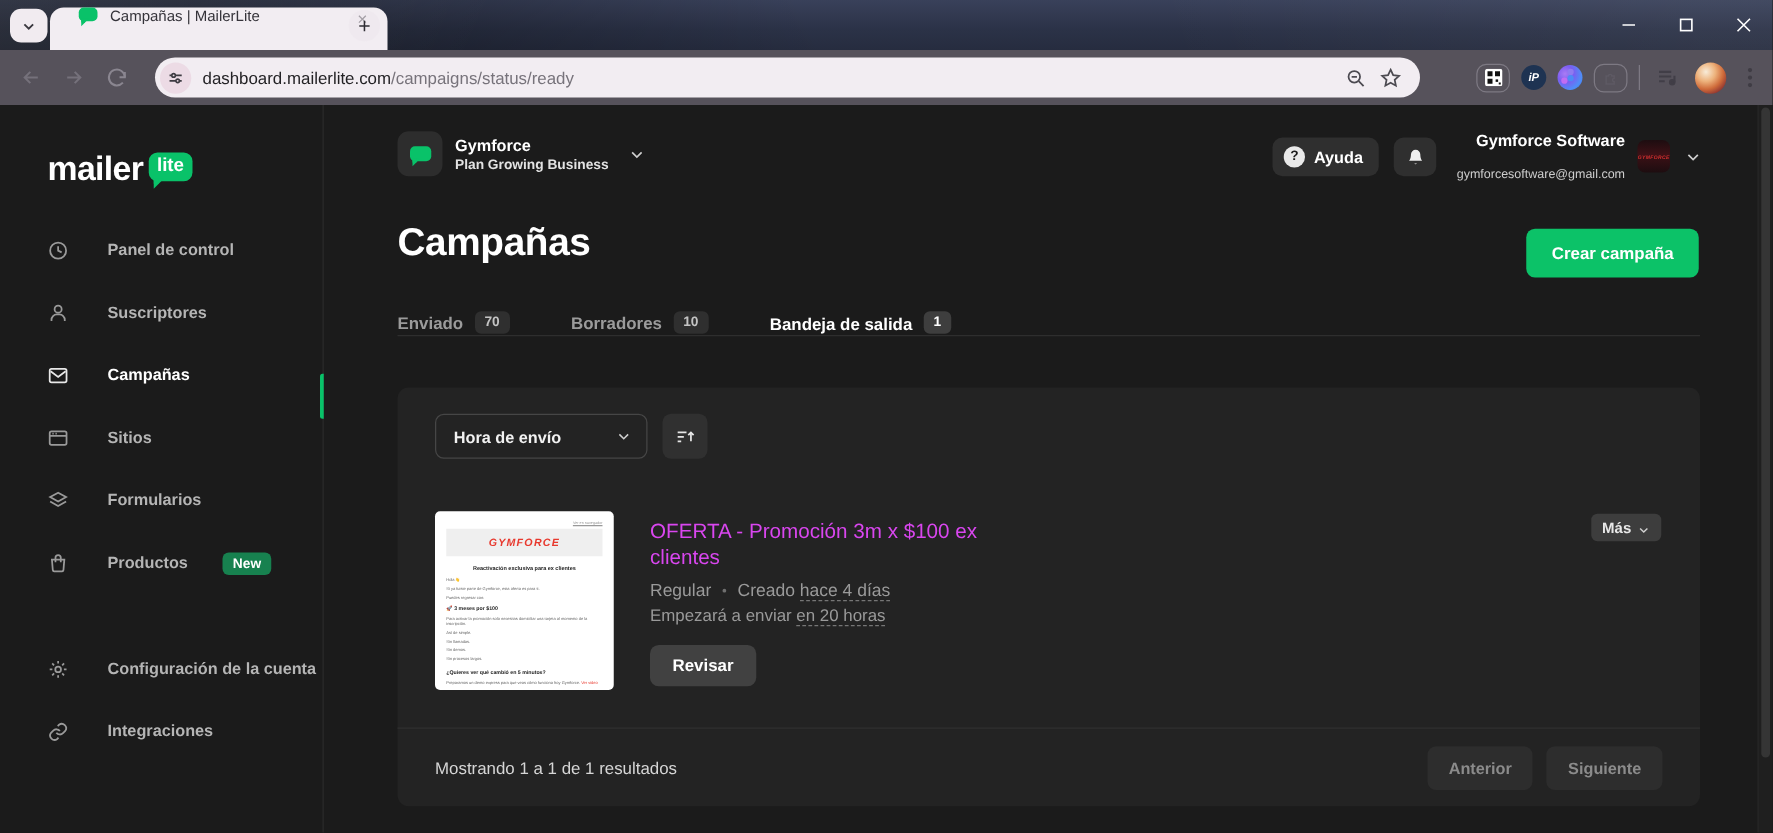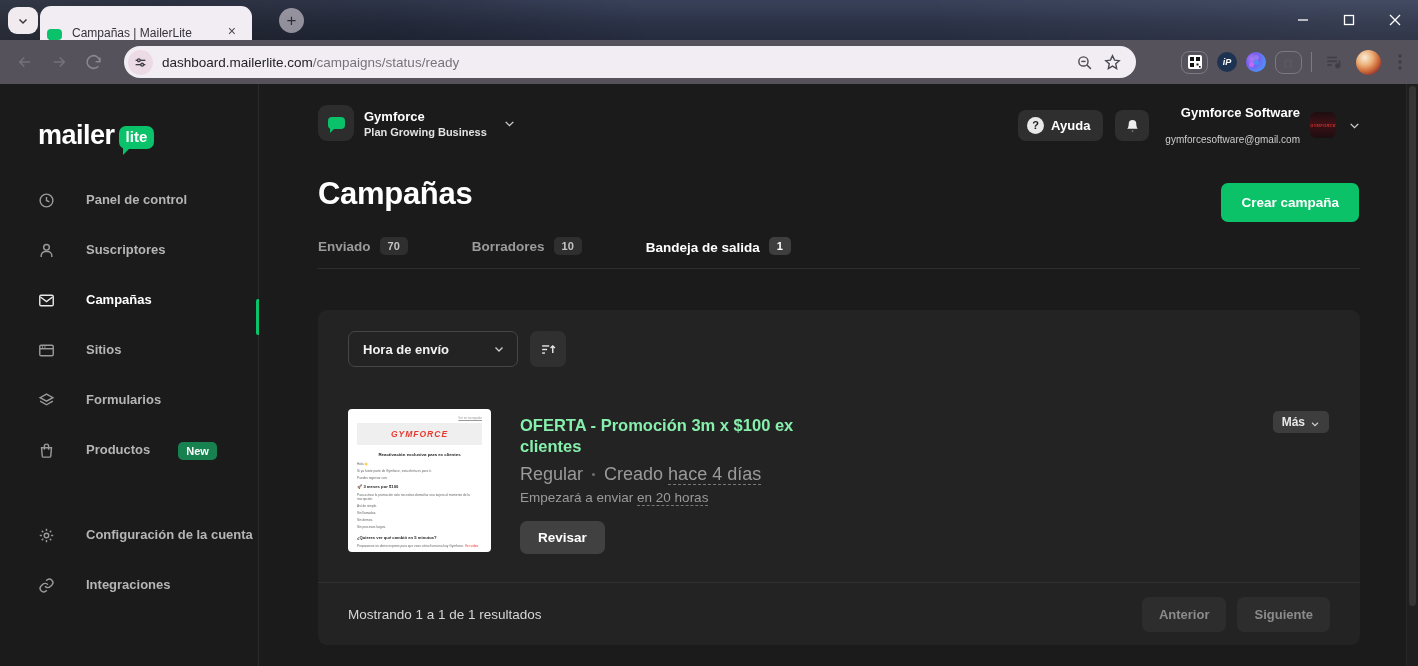--- a/index.html
+++ b/index.html
@@ -9,22 +9,22 @@
   
   .titlebar { position:absolute; left:0; top:0; width:1418px; height:40px;
     background:
       linear-gradient(115deg, rgba(255,255,255,.07) 0%, transparent 28%),
       linear-gradient(250deg, rgba(255,255,255,.05) 5%, transparent 35%),
       linear-gradient(60deg, rgba(0,0,0,.38) 12%, transparent 46%),
       linear-gradient(180deg,#39415a 0%, #2b3247 60%, #262c3f 100%);
   }
   .tab-search { position:absolute; left:8px; top:7px; width:30px; height:27px; border-radius:9px;
     background:#f1ebf0; display:flex; align-items:center; justify-content:center; }
-  .chrome-tab { position:absolute; left:40px; top:6px; width:212px; height:34px;
-    background:#f2edf2; border-radius:11px 11px 0 0; display:flex; align-items:flex-end; padding:0 12px 0 7px; }
+  .chrome-tab { position:absolute; left:40px; top:6px; width:270px; height:34px;
+    background:#f2edf2; border-radius:11px 11px 0 0; display:flex; align-items:flex-start; padding:0 12px 0 23px; }
   .tab-title { font-size:12px; color:#35333a; flex:1; white-space:nowrap; overflow:hidden; margin-left:10px; }
   .tab-close { font-size:14px; color:#4c4a51; line-height:1; padding:2px 4px; border-radius:4px; }
   .bubble { background:#09c269; border-radius:4px; position:relative; display:inline-block; }
   .bubble::after { content:""; position:absolute; left:2px; bottom:-4px; border:3px solid transparent;
     border-top-color:#09c269; border-left-color:#09c269; }
   .newtab-btn { position:absolute; left:279px; top:8px; width:25px; height:25px; border-radius:50%;
     background:rgba(236,230,236,.55); color:#2e2c33; font-size:17px; display:flex; align-items:center; justify-content:center; }
   .win-controls { position:absolute; right:0; top:0; height:40px; display:flex; }
   .win-btn { width:46px; height:40px; display:flex; align-items:center; justify-content:center; color:#fff; font-size:13px; }
 
@@ -41,21 +41,21 @@
   .ext-area { position:absolute; right:8px; top:40px; height:44px; display:flex; align-items:center; gap:9px; }
   .ext-frame { width:27px; height:23px; border:1.5px solid #7d7983; border-radius:8px; display:flex; align-items:center; justify-content:center; }
   .circle-ext { width:20px; height:20px; border-radius:50%; display:flex; align-items:center; justify-content:center;font-style:italic; }
   .toolbar-divider { width:1px; height:20px; background:#7d7983; }
   .profile-avatar { width:25px; height:25px; border-radius:50%;
     background:radial-gradient(circle at 35% 30%, #f8ecd9 0%, #edb27c 32%, #cf6b3a 58%, #8e3430 80%, #5c2433 100%); }
 
   
   .app { position:absolute; left:0; top:84px; width:1418px; height:582px; background:#1b1b1b; }
   .sidebar { position:absolute; left:0; top:0; width:259px; height:582px; background:#1b1b1b; border-right:1px solid #2b2b2b; }
-  .logo { position:absolute; left:38px; top:36px; display:flex; align-items:flex-end; }
+  .logo { position:absolute; left:38px; top:36px; display:flex; align-items:center; }
   .logo-text { color:#fff; font-size:27px; font-weight:700; letter-spacing:-.5px; }
   .logo-badge { background:#09c269; color:#fff; font-size:15px; font-weight:700; padding:2px 7px 4px;
     border-radius:7px; margin-left:4px; position:relative; top:-2px; }
   .logo-badge::after { content:""; position:absolute; left:4px; bottom:-6px; border:4px solid transparent;
     border-top-color:#09c269; border-left-color:#09c269; }
   .nav { position:absolute; left:0; top:108px; width:259px; }
   .nav-item { position:relative; height:50px; display:flex; align-items:flex-start; padding-left:38px; color:#b5b5b5;
     font-size:13px; font-weight:600; cursor:pointer;gap:18px; }
   .nav-item .ni-label { margin-left:13px; }
   .nav-item.active { color:#fff; font-weight:700; }
@@ -85,21 +85,21 @@
   .acct-email { color:#cdcdcd; font-size:10px; margin-top:14px; }
   .acct-avatar { width:26px; height:26px; border-radius:6px; margin-left:10px; overflow:hidden;
     background:linear-gradient(180deg,#1d0d10 0%, #3d1116 45%, #1d0d10 100%); display:flex; align-items:center; justify-content:center; }
   .acct-avatar span { color:#d22f2f; font-size:4px; font-weight:700; letter-spacing:.3px; font-style:italic; }
   .acct-chevron { margin-left:12px; color:#cfcfcf; }
 
   
   .page-title { position:absolute; left:59px; top:92px; color:#fff; font-size:31px; font-weight:700; letter-spacing:-.3px; }
   .create-btn { position:absolute; right:59px; top:99px; height:39px; background:#0cc268; border:none; border-radius:7px;
     color:#fff; font-size:13.5px; font-weight:700; padding:0 20px; cursor:pointer; }
-  .tabs { position:absolute; left:59px; top:153px; display:flex; gap:64px; }
+  .tabs { position:absolute; left:59px; top:165px; display:flex; gap:49px; }
   .tab { display:flex; align-items:center; gap:9px; color:#9b9b9b; font-size:13.5px; font-weight:700; cursor:pointer; }
   .tab .count { background:#2f2f2f; color:#c4c4c4; font-size:11px; font-weight:700; border-radius:5px; padding:3px 8px; }
   .tab.active { color:#fff;align-items:flex-end; }
   .tab.active .count { background:#3e3e3e; color:#fff; }
   .tabs-divider { position:absolute; left:59px; right:58px; top:184px; height:1px; background:#2e2e2e; }
 
   
   .card { position:absolute; left:59px; top:226px; width:1042px; height:335px; background:#232323; border-radius:9px; }
   .sort-select { position:absolute; left:30px; top:21px; width:170px; height:36px; border:1px solid #464646; border-radius:7px;
     display:flex; align-items:center; justify-content:space-between; padding:0 12px 0 14px; color:#f2f2f2; font-size:13px; font-weight:600; cursor:pointer; }
@@ -111,22 +111,22 @@
     overflow:hidden; padding:7px 9px 0; }
   .thumb-pre { text-align:right; font-size:3px; color:#999; text-decoration:underline; margin-bottom:3px; }
   .thumb-brand { background:#efefef; text-align:center; padding:6px 0; color:#e8392e; font-weight:700; font-style:italic;
     font-size:8.5px; letter-spacing:1px; }
   .thumb-head { text-align:center; font-size:4.4px; font-weight:700; color:#222; margin:7px 0 5px; }
   .t-line { font-size:3.2px; color:#666; margin:3px 0; }
   .t-bold { font-size:4.2px; font-weight:700; color:#222; margin:4px 0; }
   .t-link { color:#e8392e; }
 
   .camp-details { position:absolute; left:202px; top:105px; width:300px; }
-  .camp-title { color:#86efac; font-size:16.5px; font-weight:700; line-height:1.25; width:285px; }
-  .camp-meta { margin-top:8px; color:#9a9a9a; font-size:18px; display:flex; align-items:center; gap:9px; }
+  .camp-title { color:#d946ef; font-size:16.5px; font-weight:400; line-height:1.25; width:285px; }
+  .camp-meta { margin-top:8px; color:#9a9a9a; font-size:14px; display:flex; align-items:center; gap:9px; }
   .meta-dot { width:3px; height:3px; border-radius:50%; background:#6f6f6f; display:inline-block; }
   .dash-link { border-bottom:1px dashed #767676; cursor:pointer; }
   .camp-meta2 { margin-top:5px; color:#9a9a9a; font-size:13.5px; }
   .review-btn { margin-top:16px; background:#414141; border:none; border-radius:7px; color:#fff; font-size:13.5px;
     font-weight:700; padding:9px 18px; cursor:pointer; }
   .more-btn { position:absolute; right:31px; top:101px; background:#3d3d3d; border:none; border-radius:5px; color:#e8e8e8;
     font-size:12px; font-weight:600; padding:4px 9px; display:flex; align-items:flex-end; gap:5px; cursor:pointer; }
 
   .card-footer { position:absolute; left:0; right:0; bottom:0; height:63px; border-top:1px solid #313131;
     display:flex; align-items:center; padding:0 30px; }

